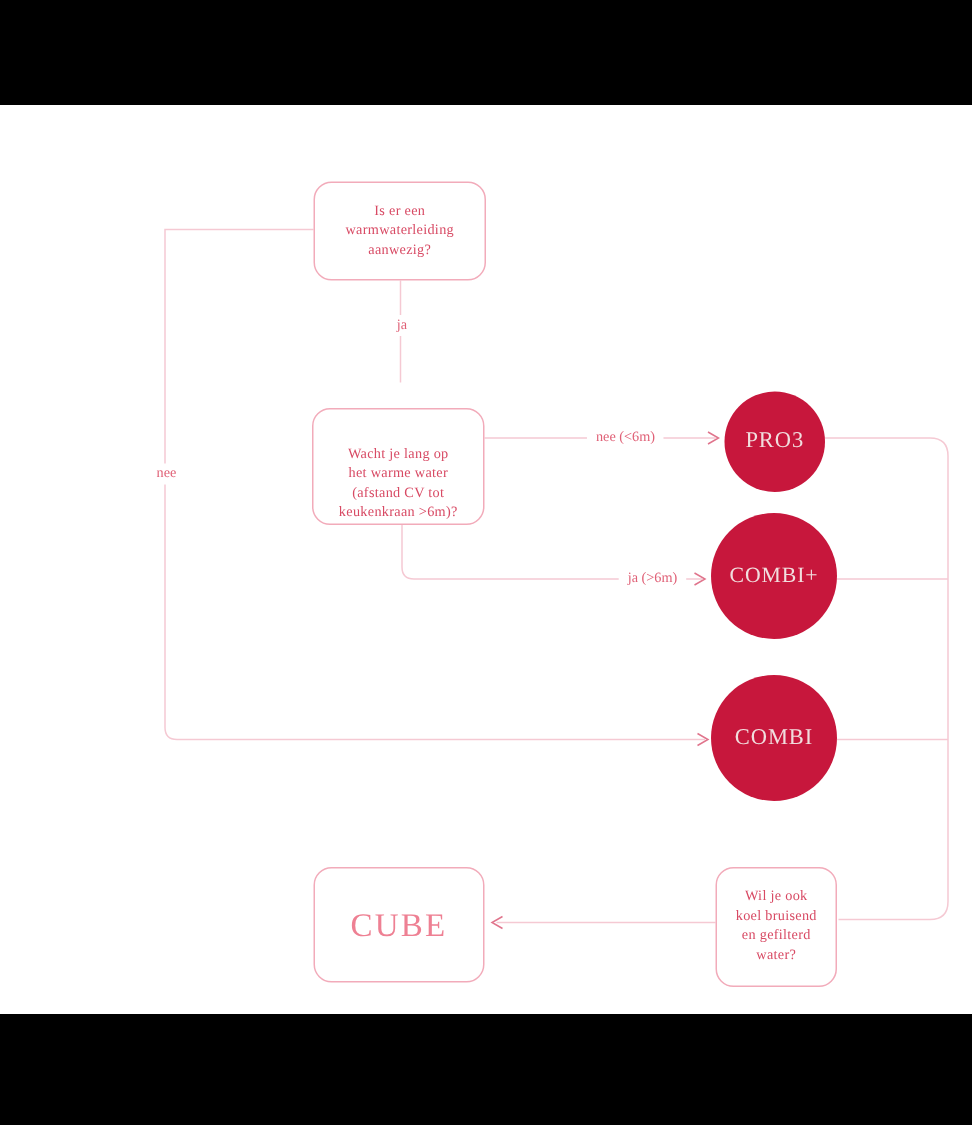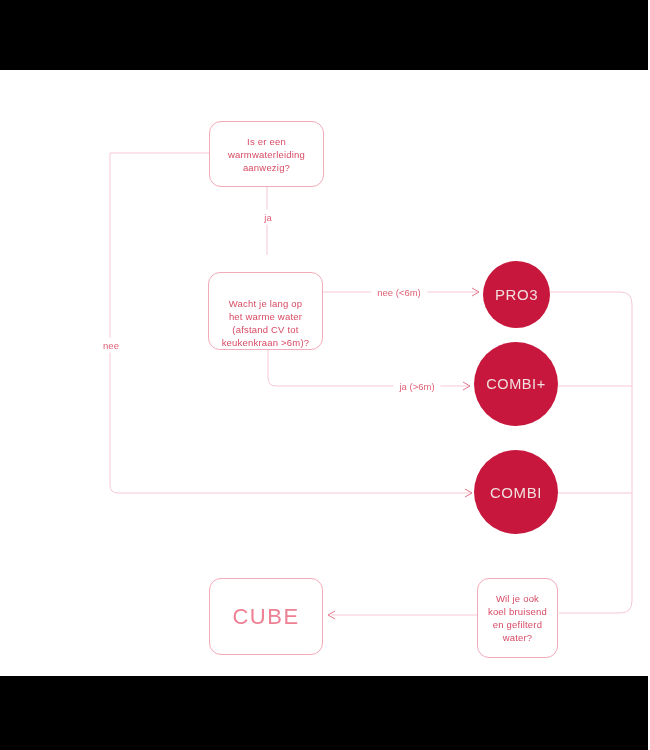--- a/index.html
+++ b/index.html
@@ -14,20 +14,21 @@
     --arrow:#e0748c;
     --label-text:#e06177;
   }
   html,body{margin:0;padding:0;}
   body{font-family:"Liberation Sans", sans-serif; background:#fff;}
   .stage{
     position:relative;
     width:648px;height:750px;
     background:var(--background);
     overflow:hidden;
+    font-family:Liberation Serif, serif;
   }
   .bar{
     position:absolute;left:0;width:650px;
     background:var(--letterbox);
   }
   .bar.top{top:0;height:70px;}
   .bar.bottom{top:676px;height:74px;}
 
   .connectors{position:absolute;left:0;top:0;width:650px;height:750px;}
 
@@ -72,23 +73,23 @@
   .edge-label{
     position:absolute;
     transform:translate(-50%,-50%);
     font-size:9.5px;
     color:var(--label-text);
     background:var(--background);
     padding:2px 6px;
     white-space:nowrap;
   }
   .lbl-ja{left:268px;top:217px;text-align:center;}
-  .lbl-nee{left:111px;top:316px;margin-top:29px;}
-  .lbl-nee6{left:399px;top:292px;}
-  .lbl-ja6{left:417px;top:386px;}
+  .lbl-nee{left:111px;top:316px;}
+  .lbl-nee6{left:417px;top:292px;}
+  .lbl-ja6{left:435px;top:386px;}
 </style>
 </head>
 <body>
 
 <div class="stage">
 
   <div class="bar top"></div>
   <div class="bar bottom"></div>
 
   <svg class="connectors" viewBox="0 0 650 750" fill="none">

